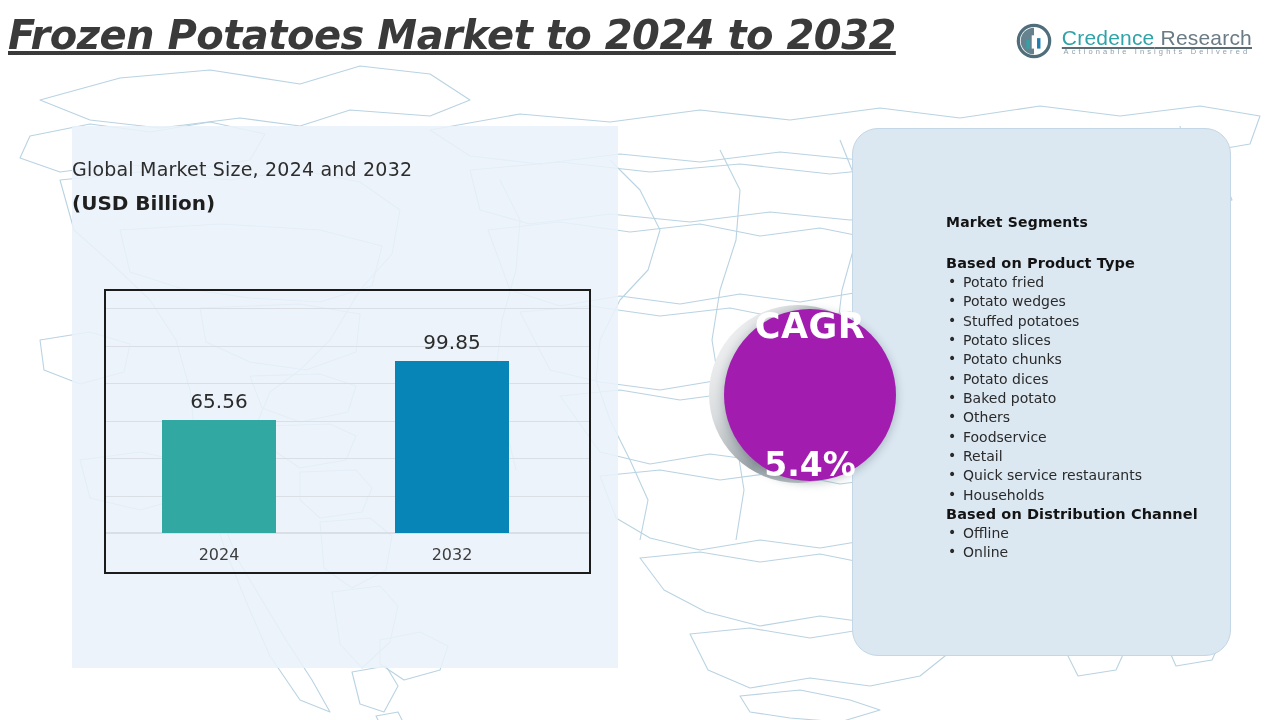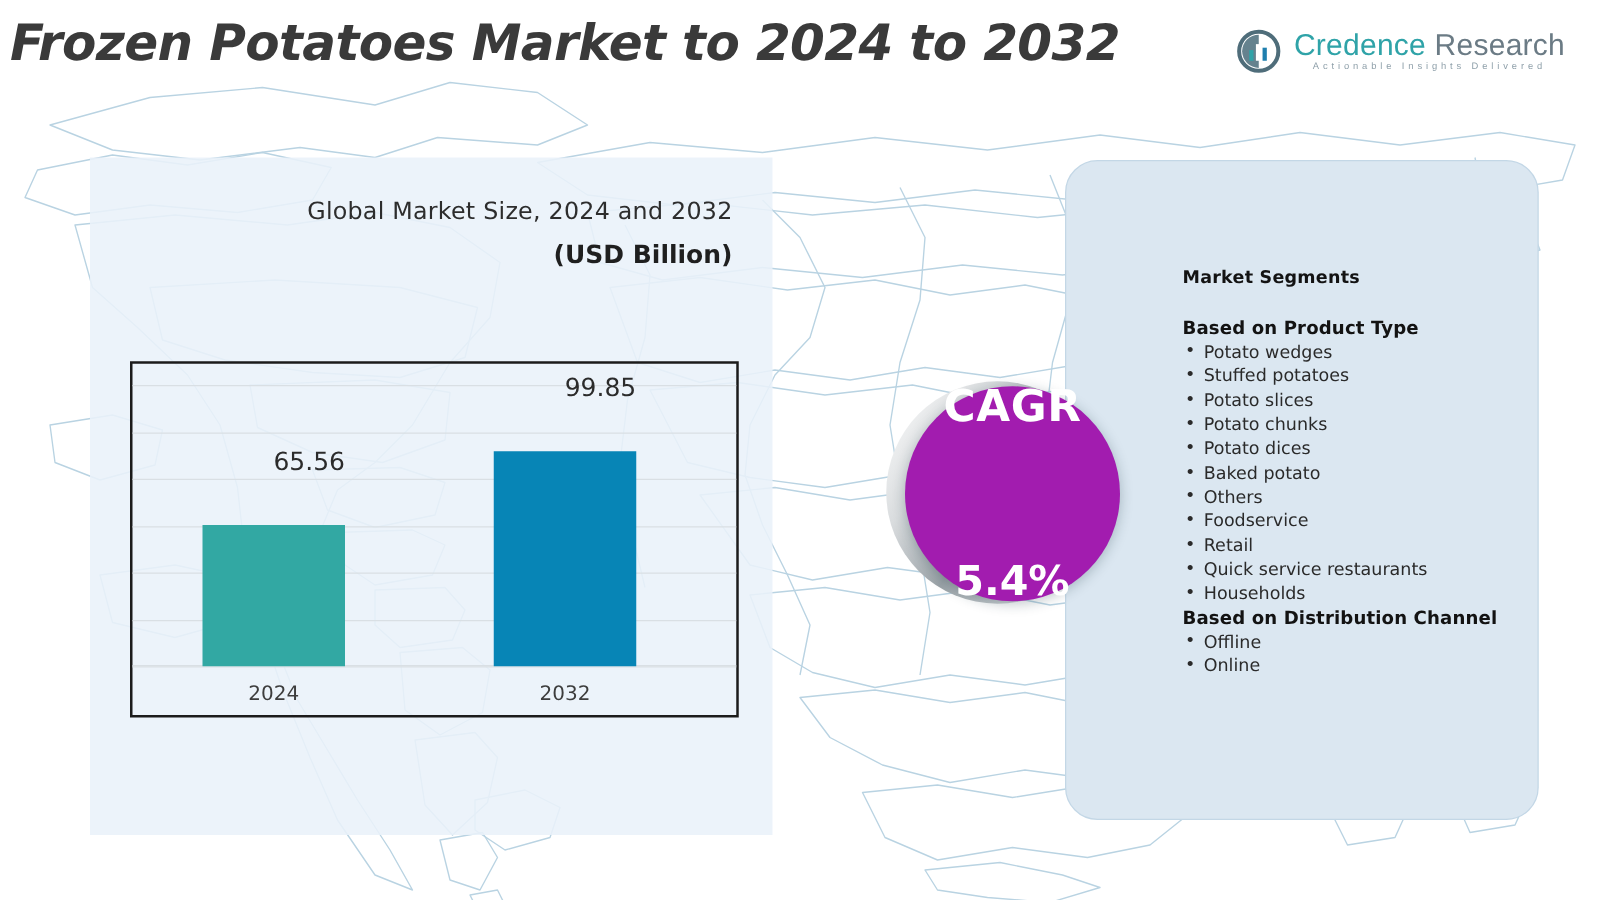--- a/index.html
+++ b/index.html
@@ -14,61 +14,62 @@
   
   #worldmap { position: absolute; left: 0; top: 40px; width: 1280px; height: 680px; z-index: 1; }
   #worldmap svg { width: 100%; height: 100%; display: block; }
 
   
   #page-title {
     position: absolute; left: 8px; top: 12px; z-index: 6;
     font-size: 40px; font-weight: bold; font-style: italic;
     color: #3a3a3a; letter-spacing: -0.5px; white-space: nowrap;
     font-family: "DejaVu Sans", sans-serif;
+    text-decoration: underline;
   }
   #brand-logo {
     position: absolute; right: 28px; top: 22px; z-index: 6;
     display: flex; align-items: center; gap: 9px;
   }
   #brand-mark { width: 38px; height: 38px; flex: 0 0 38px; }
   #brand-text { display: flex; flex-direction: column; line-height: 1; }
-  #brand-name { font-size: 24px; color: #5b6b74; letter-spacing: .2px; white-space: nowrap; }
+  #brand-name { font-size: 21px; color: #5b6b74; letter-spacing: .2px; white-space: nowrap; text-decoration: underline; }
   #brand-name .b1 { color: #2fa3a8; }
   #brand-name .b2 { color: #6b7b85; }
   #brand-tag {
     font-size: 7.5px; color: #8fa0aa; letter-spacing: 3.1px;
     margin-top: 0; text-align: center; white-space: nowrap;
   }
 
   
   #chart-panel {
     position: absolute; left: 72px; top: 126px; width: 546px; height: 542px;
     background: #e9f1f9; opacity: .88; z-index: 2;
   }
-  #chart-head { position: absolute; left: 72px; top: 126px; width: 514px; z-index: 4; text-align: right; }
+  #chart-head { position: absolute; left: 72px; top: 126px; width: 514px; z-index: 4; text-align: left; }
   #chart-title {
     font-size: 19px; color: #2d2d2d; margin-top: 32px; letter-spacing: .2px;
     font-family: "DejaVu Sans", sans-serif;
   }
   #chart-unit {
     font-size: 20px; font-weight: bold; color: #1f1f1f; margin-top: 11px;
     font-family: "DejaVu Sans", sans-serif;
   }
 
   
   #chart-box {
     position: absolute; left: 104px; top: 289px; width: 487px; height: 285px;
     border: 2px solid #1b1b1b; background: transparent; z-index: 4;
   }
   #gridlines { position: absolute; inset: 0; }
   .gridline { position: absolute; left: 0; right: 0; height: 1px; background: #d9dfe4; }
   #plot { position: absolute; left: 0; right: 0; top: 0; bottom: 0; }
   .bar-slot {
     position: absolute; bottom: 39px; width: 114px;
-    display: flex; flex-direction: column; justify-content: flex-end; align-items: flex-end; gap: 32px;
+    display: flex; flex-direction: column; justify-content: flex-end; align-items: center;
   }
   .bar-value {
     font-size: 20px; color: #2b2b2b; margin-bottom: 7px; white-space: nowrap;
     font-family: "DejaVu Sans", sans-serif;
   }
   .bar-rect { width: 114px; }
   .bar-cat {
     position: absolute; bottom: 8px; width: 114px; text-align: center;
     font-size: 16px; color: #3d3d3d; font-family: "DejaVu Sans", sans-serif;
   }
@@ -221,20 +222,21 @@
       <div id="cagr-value">5.4%</div>
     </div>
   </div>
 
   <div id="segments-panel"></div>
   <div id="segments-content">
     <div id="segments-heading">Market Segments</div>
     <div id="segment-groups">
         <div class="seg-group-title">Based on Product Type</div>
         <ul class="seg-list">
+          <li class="seg-item">Potato fried</li>
           <li class="seg-item">Potato wedges</li>
           <li class="seg-item">Stuffed potatoes</li>
           <li class="seg-item">Potato slices</li>
           <li class="seg-item">Potato chunks</li>
           <li class="seg-item">Potato dices</li>
           <li class="seg-item">Baked potato</li>
           <li class="seg-item">Others</li>
         </ul>
         <ul class="seg-list">
           <li class="seg-item">Foodservice</li>

